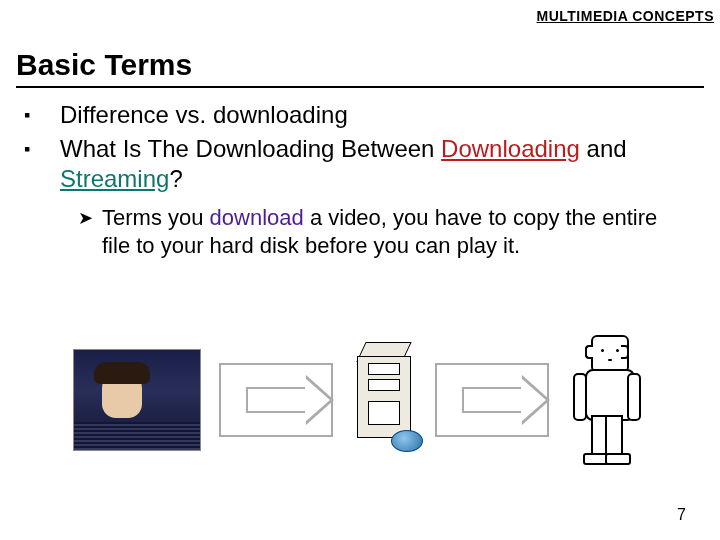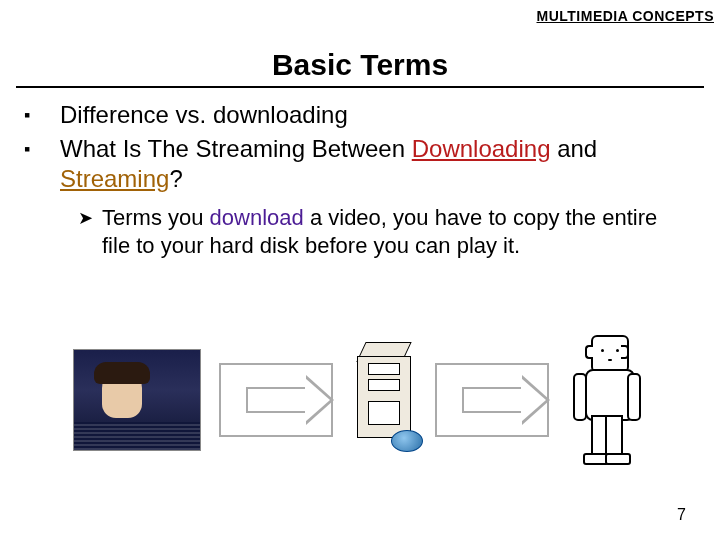--- a/index.html
+++ b/index.html
@@ -25,21 +25,20 @@
   }
   .title-area {
     position: absolute;
     left: 16px;
     right: 16px;
     top: 48px;
   }
   .title {
     font-size: 30px;
     font-weight: bold;
-    text-align: center;
     padding-bottom: 4px;
   }
   .title-rule {
     border: none;
     border-top: 2px solid #000;
     margin: 0;
   }
   .bullets {
     position: absolute;
     left: 24px;
@@ -265,21 +264,21 @@
 <div class="bullets">
 
   <div class="b-row">
     <div class="b-mark">▪</div>
     <div class="b-text">Difference vs. downloading</div>
   </div>
 
   <div class="b-row">
     <div class="b-mark">▪</div>
     <div class="b-text">
-      <span>What Is The Streaming Between </span><a href="#" style="color:#b91c1c">Downloading</a><span> and </span><a href="#" style="color:#a16207">Streaming</a><span>?</span>
+      <span>What Is The Downloading Between </span><a href="#" style="color:#b91c1c">Downloading</a><span> and </span><a href="#" style="color:#0f766e">Streaming</a><span>?</span>
     </div>
   </div>
 
   <div class="sub-row">
     <div class="sub-mark">➤</div>
     <div>
       <span>Terms you </span><span class="emph">download</span><span> a video, you have to copy the entire file to your hard disk before you can play it.</span>
     </div>
   </div>
 

